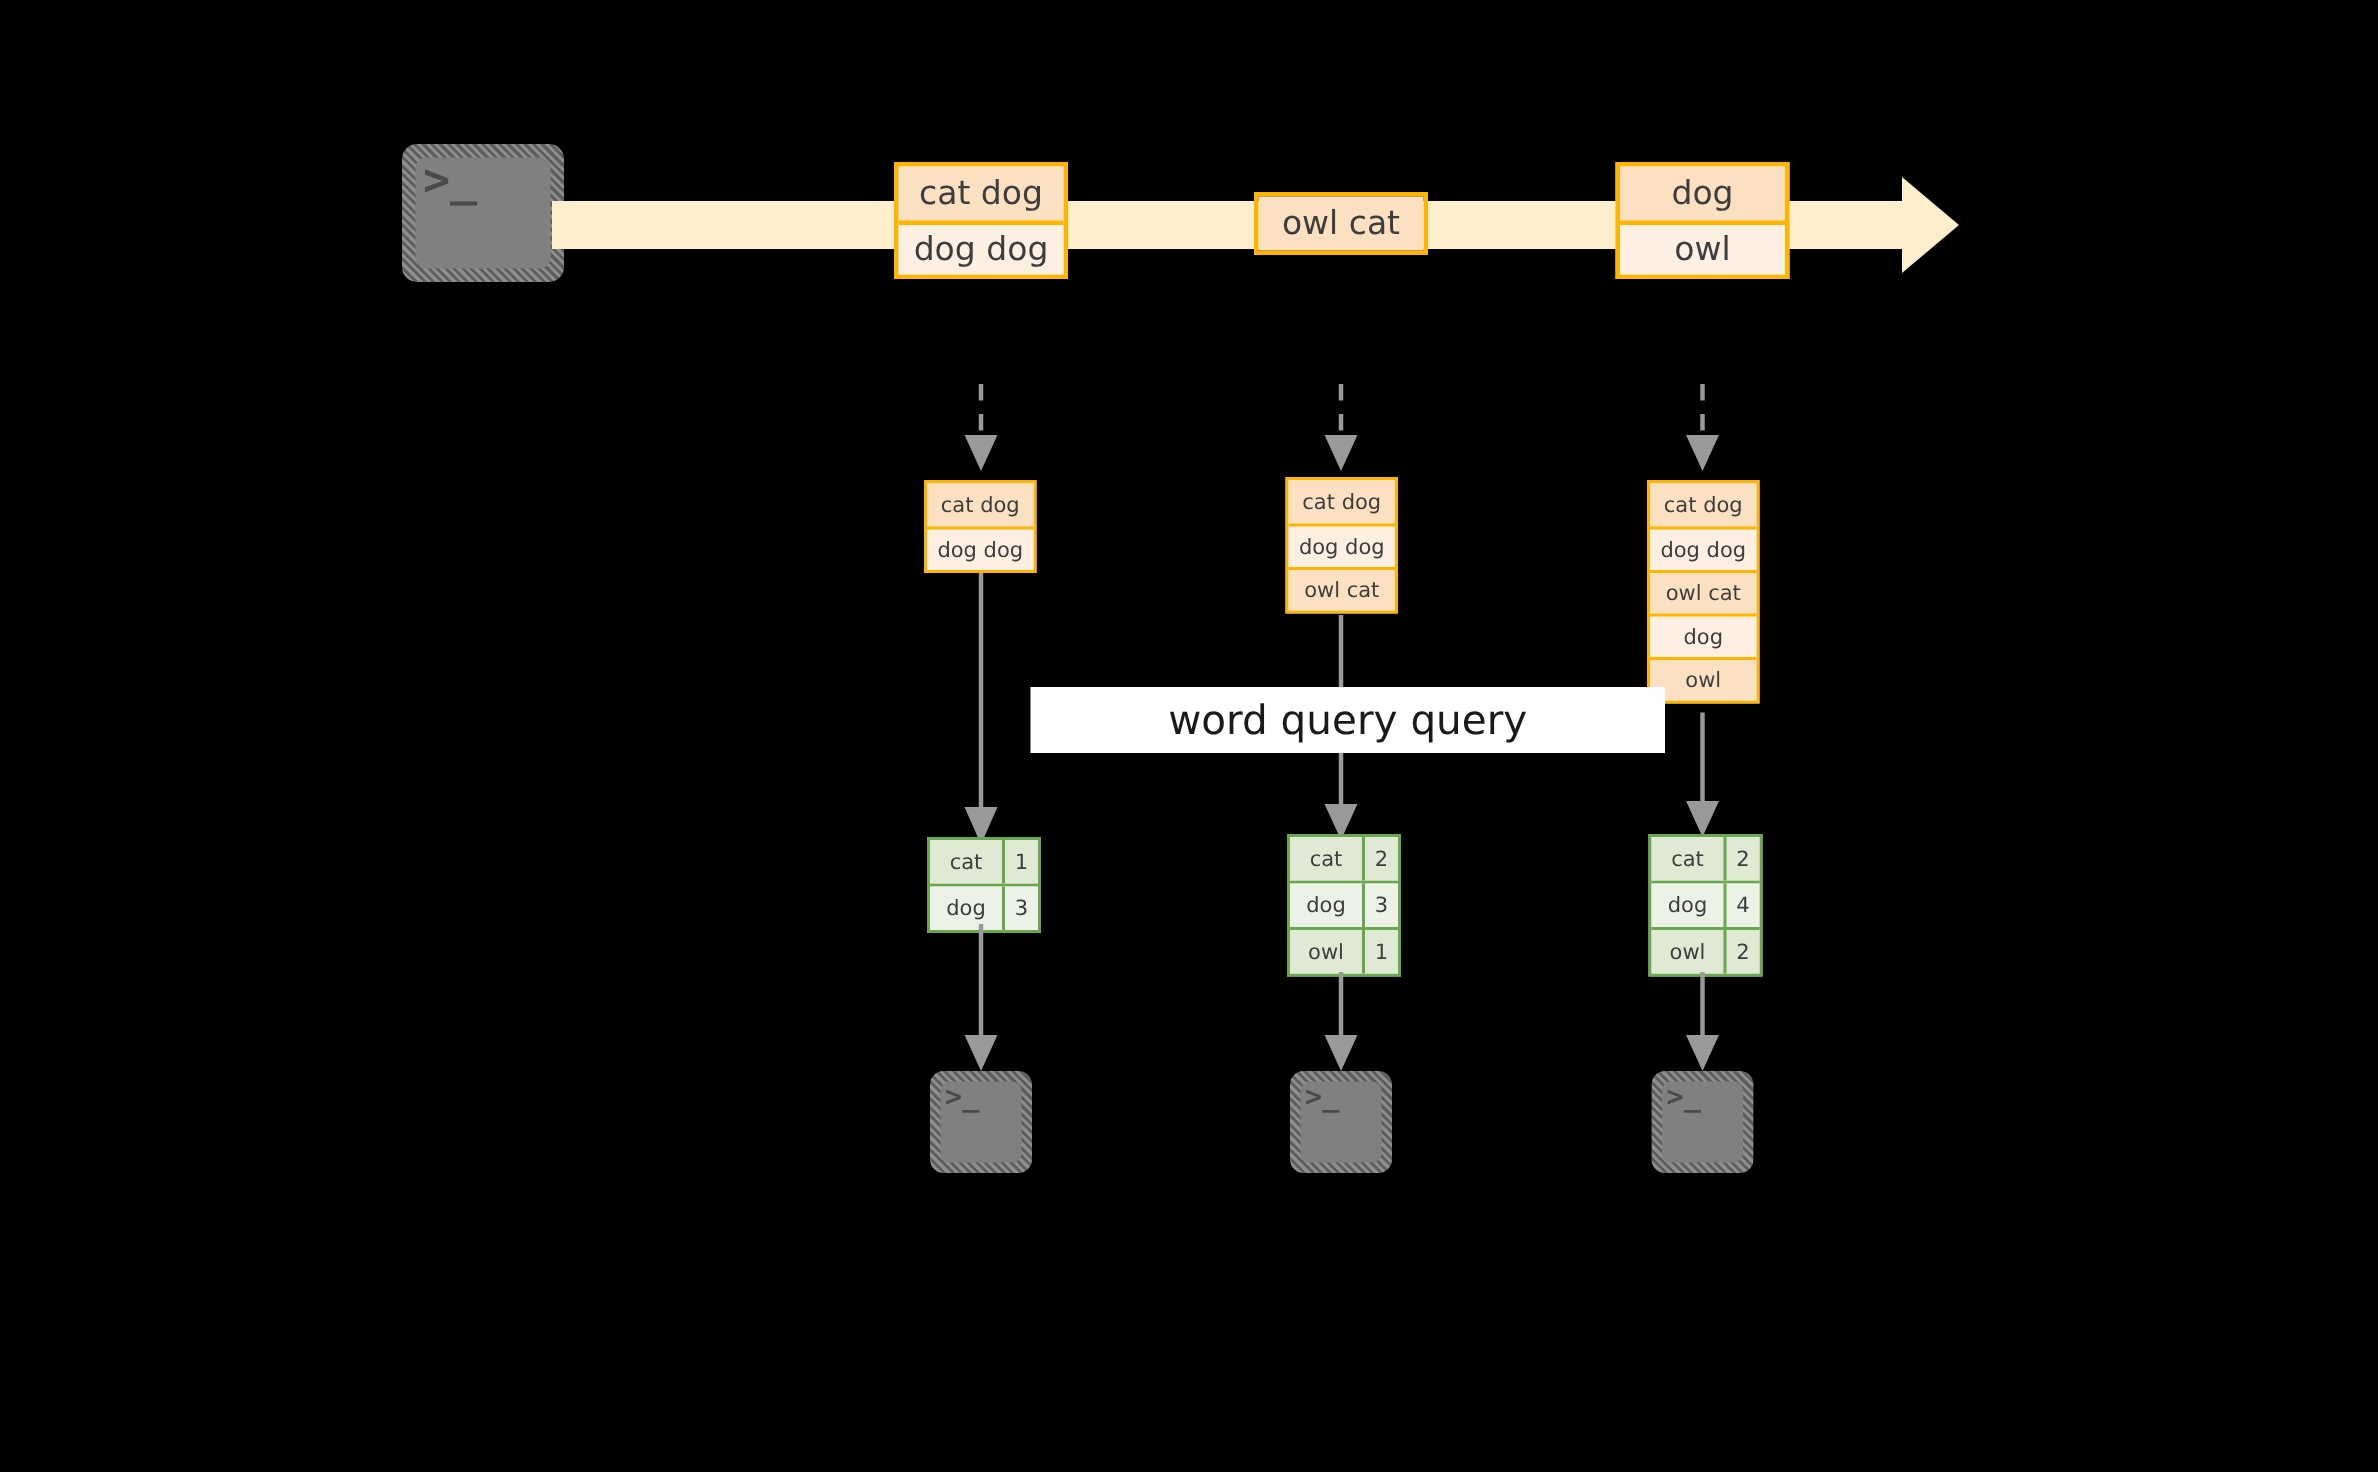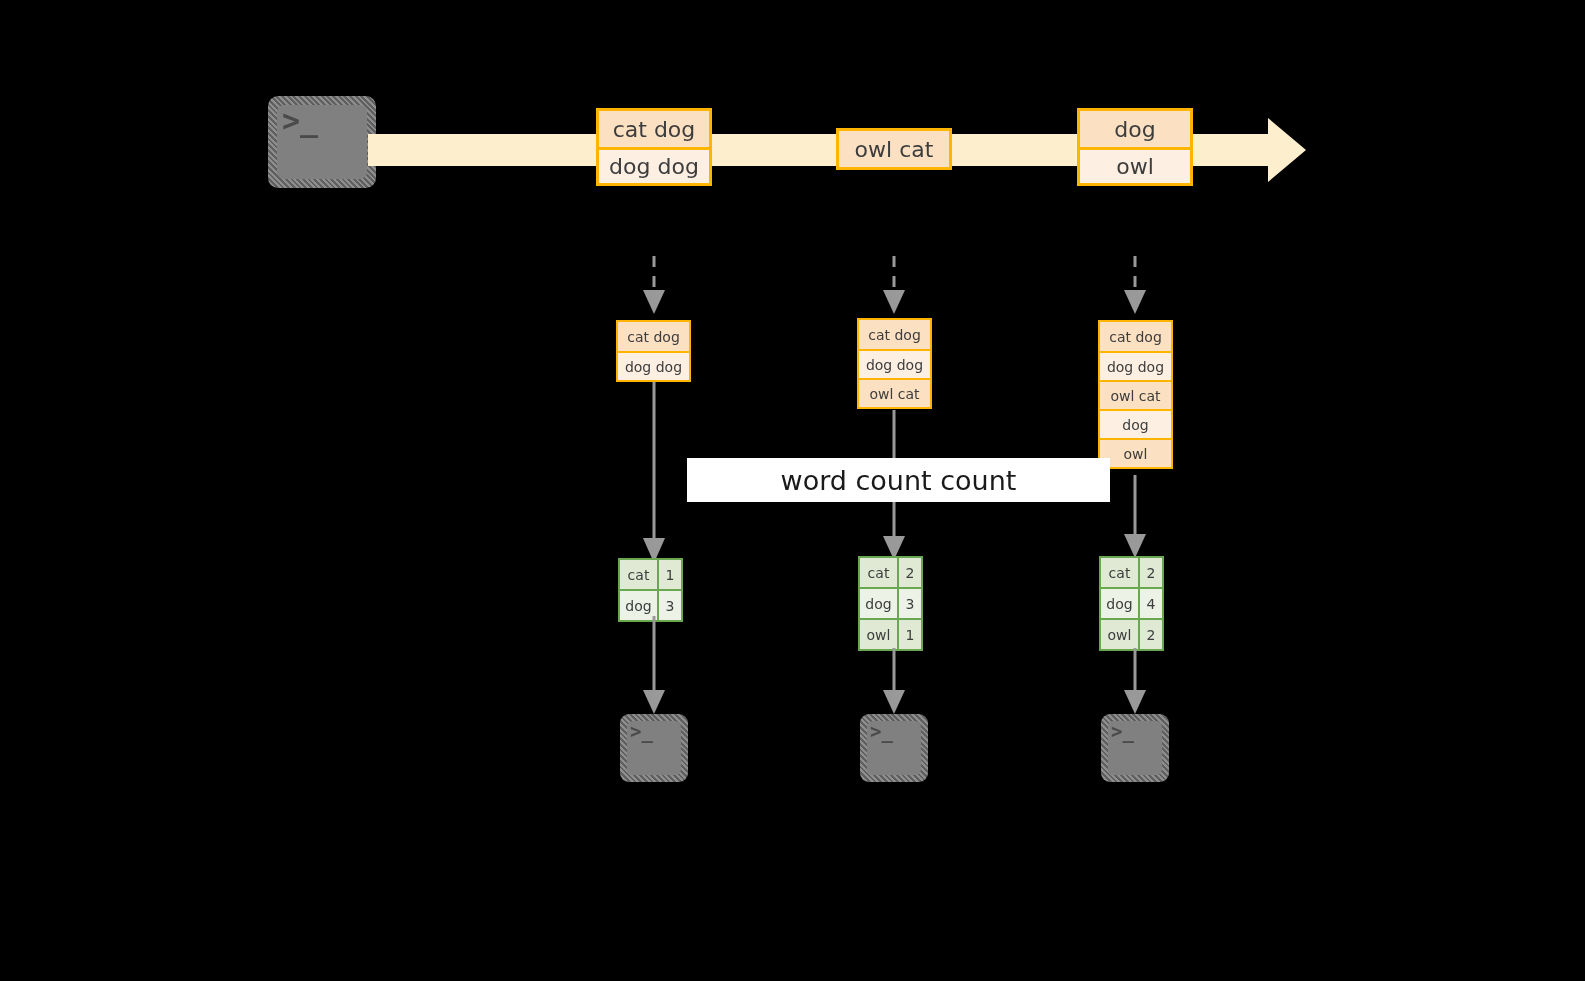--- a/index.html
+++ b/index.html
@@ -104,21 +104,21 @@
   .tbl-row.shade-a .tbl-c { background: #DFE9D4; }
   .tbl-row.shade-b .tbl-c { background: #EDF2E7; }
   .tbl-c {
     box-sizing: border-box;
     display: flex;
     align-items: center;
     justify-content: center;
     font-size: 14px;
     color: #3d3d3d;
   }
-  .tbl-c.word { width: 37px; }
+  .tbl-c.word { width: 48px; }
   .tbl-c.count { width: 24px; border-left: 2px solid #6AA84F; }
 
   
   .conn { position: absolute; }
   .conn svg { display: block; overflow: visible; }
 
   
   .query-label {
     position: absolute;
     left: 687px;
@@ -296,16 +296,16 @@
       <polygon points="16,66 5,42 27,42" fill="#999999"></polygon>
     </svg>
   </div>
 
   <div class="term term-small" style="left:1101px; top:714px;">
     <div class="term-inner"></div>
     <div class="term-glyph">&gt;_</div>
   </div>
 
   <div class="query-label">
-    <span>word count count</span>
+    <span>word query query</span>
   </div>
 
 </div>
 
 </body></html>

